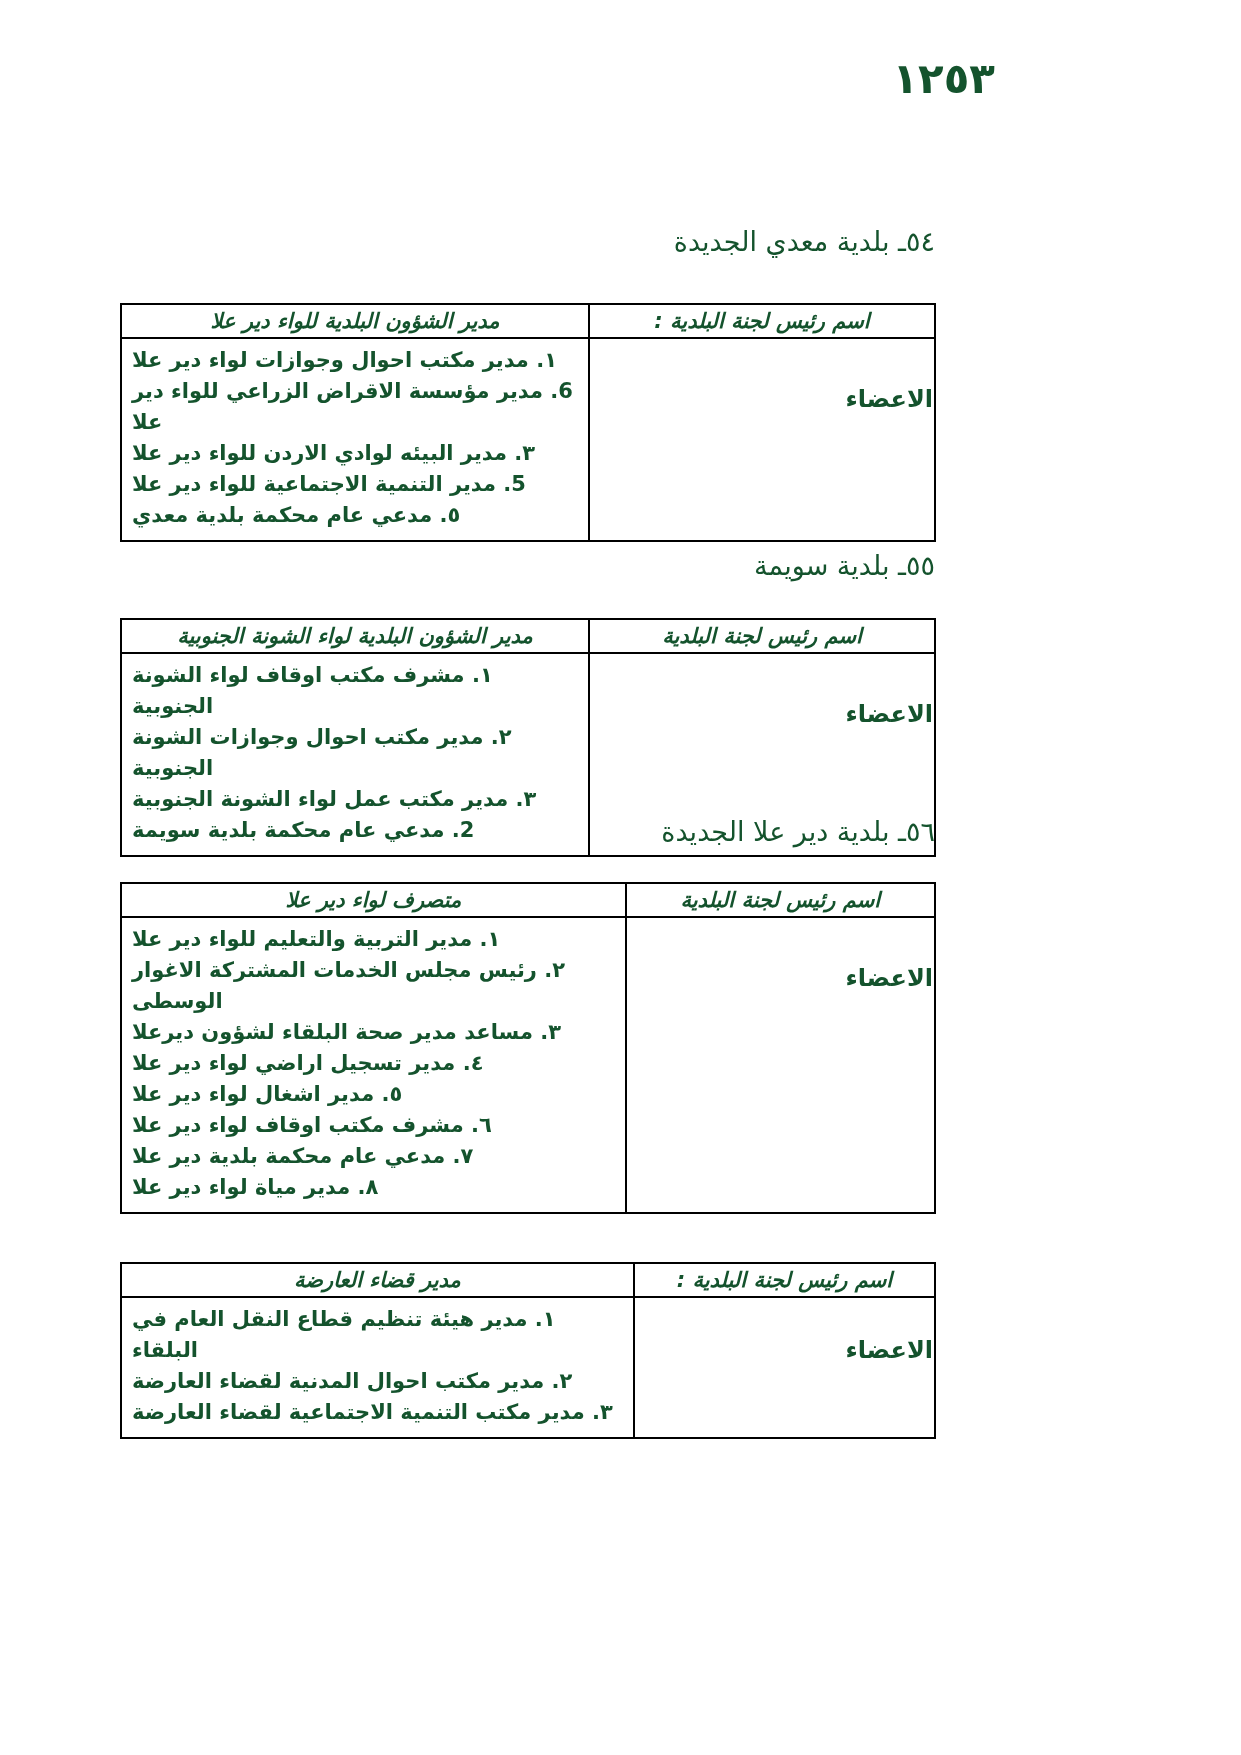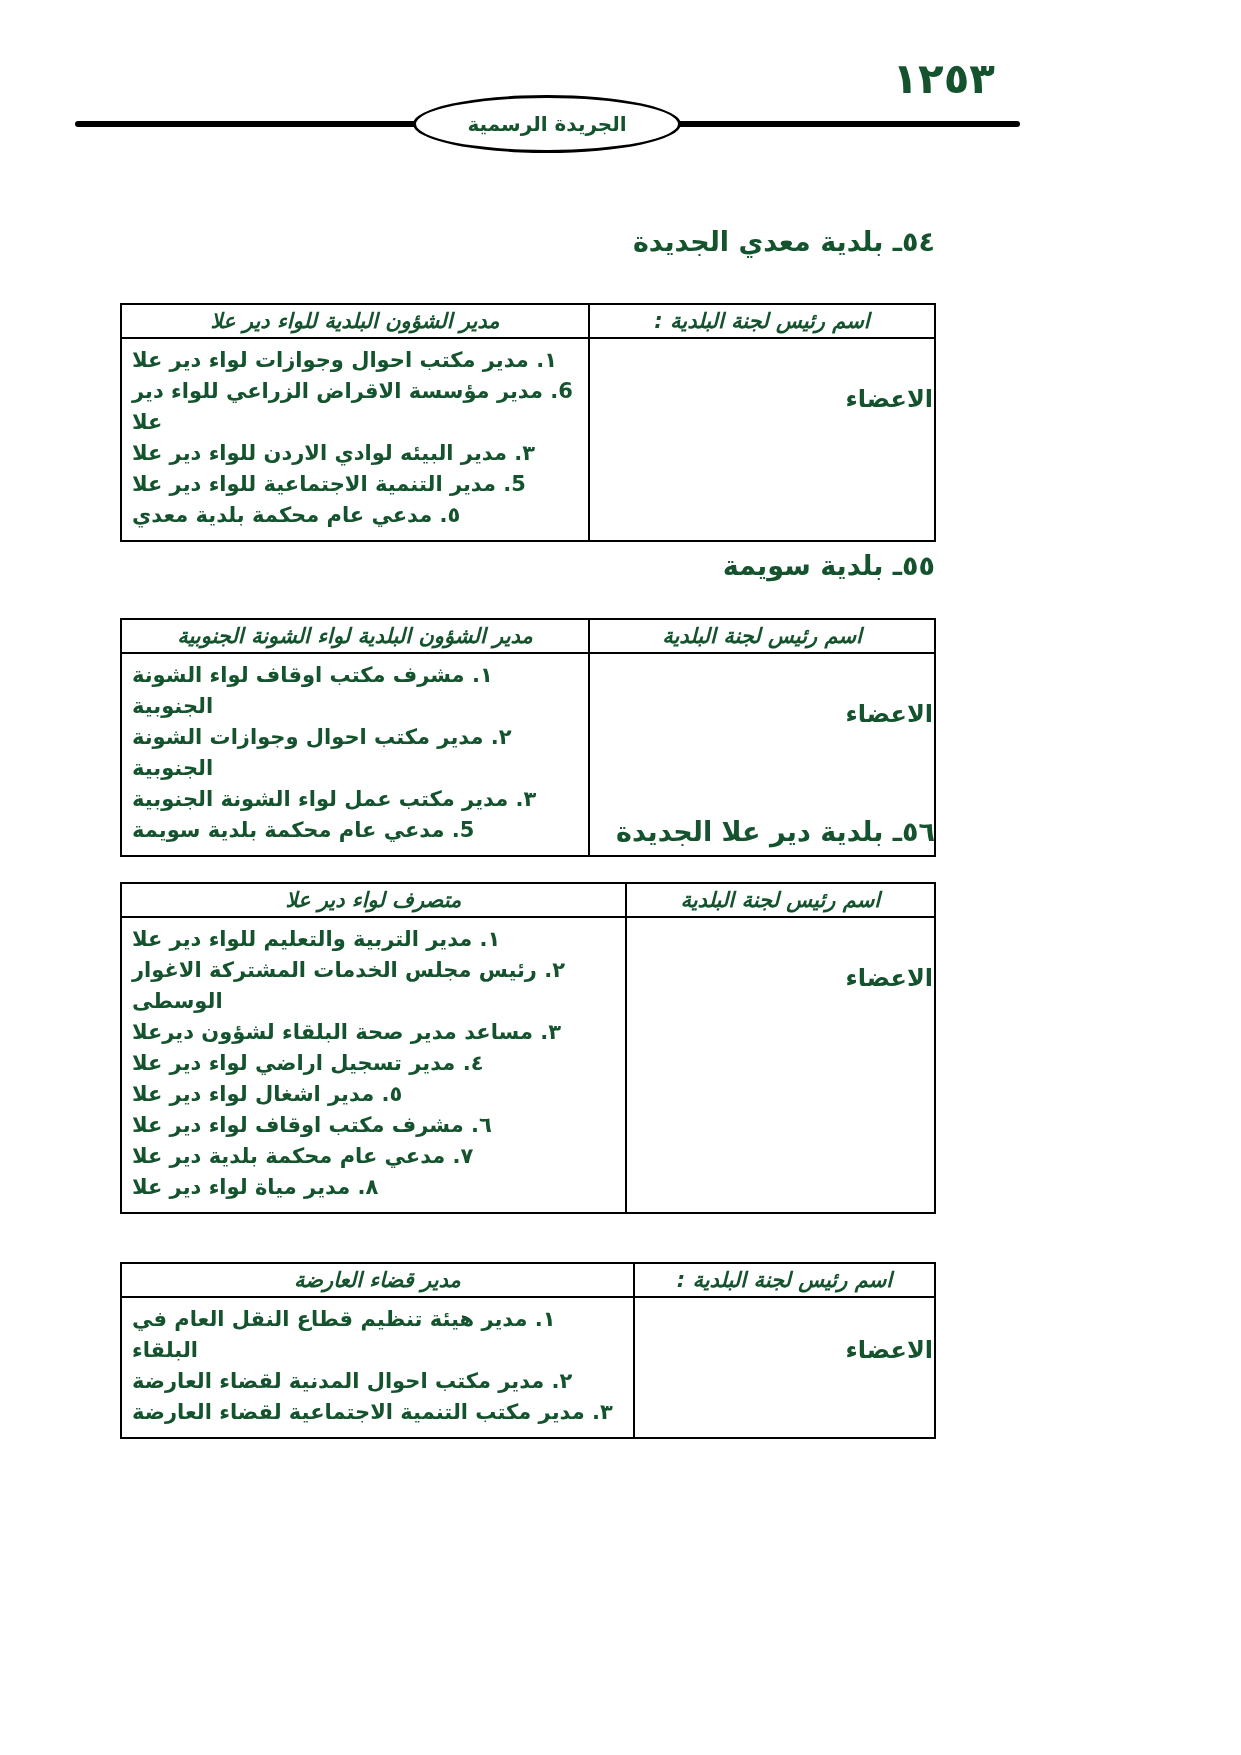--- a/index.html
+++ b/index.html
@@ -24,42 +24,36 @@
     letter-spacing: 14px;
   }
   .header-band { position: absolute; top: 94px; left: 75px; width: 945px; height: 64px; }
   .rule { position: absolute; top: 27px; left: 0; width: 100%; height: 6px; background: #000; border-radius: 3px; }
   .oval {
     position: absolute; top: 1px; left: 338px; width: 268px; height: 58px;
     background: #fff; border: 3px solid #000; border-radius: 50%;
     display: flex; align-items: center; justify-content: center;
   }
   .oval-text { font-size: 20px; font-weight: bold; }
-  .sec-title { position: absolute; right: 306px; margin: 0; font-size: 27px; font-weight: bold; text-align: right; }
+  .sec-title { position: absolute; right: 306px; margin: 0; font-size: 27px; font-weight: normal; text-align: right; }
   .tbl-wrap { position: absolute; left: 120px; width: 816px; }
   .gz-table { width: 100%; border-collapse: collapse; table-layout: fixed; }
   .gz-table th, .gz-table td { border: 2px solid #000; font-weight: bold; }
   .gz-table th { height: 34px; font-size: 21px; text-align: center; padding: 2px 6px; font-style: italic; }
   td.members-label { vertical-align: top; padding-top: 46px; font-size: 24px; }
   td.members { padding: 6px 10px 9px; vertical-align: top; }
   .member { text-align: left; font-size: 21px; line-height: 31px; }
 </style>
 </head>
 <body>
 
 <div class="page">
 
   <div class="page-number">١٢٥٣</div>
 
-  <div class="header-band">
-    <div class="rule"></div>
-    <div class="oval">
-      <span class="oval-text">الجريدة الرسمية</span>
-    </div>
-  </div>
 
   <h2 class="sec-title" style="top:226px">٥٤ـ بلدية معدي الجديدة</h2>
   <div class="tbl-wrap" style="top:303px">
     <table class="gz-table">
       <tbody>
         <tr>
           <th style="width:42.5%">اسم رئيس لجنة البلدية :</th>
           <th>مدير الشؤون البلدية للواء دير علا</th>
         </tr>
         <tr>
@@ -83,21 +77,21 @@
         <tr>
           <th style="width:42.5%">اسم رئيس لجنة البلدية</th>
           <th>مدير الشؤون البلدية لواء الشونة الجنوبية</th>
         </tr>
         <tr>
           <td class="members-label">الاعضاء</td>
           <td class="members">
             <div class="member">١.  مشرف مكتب اوقاف لواء الشونة الجنوبية</div>
             <div class="member">٢.  مدير مكتب احوال وجوازات  الشونة الجنوبية</div>
             <div class="member">٣.  مدير مكتب عمل  لواء الشونة الجنوبية</div>
-            <div class="member">5.  مدعي عام محكمة بلدية سويمة</div>
+            <div class="member">2.  مدعي عام محكمة بلدية سويمة</div>
           </td>
         </tr>
       </tbody>
     </table>
   </div>
 
   <h2 class="sec-title" style="top:816px">٥٦ـ بلدية دير علا الجديدة</h2>
   <div class="tbl-wrap" style="top:882px">
     <table class="gz-table">
       <tbody>

